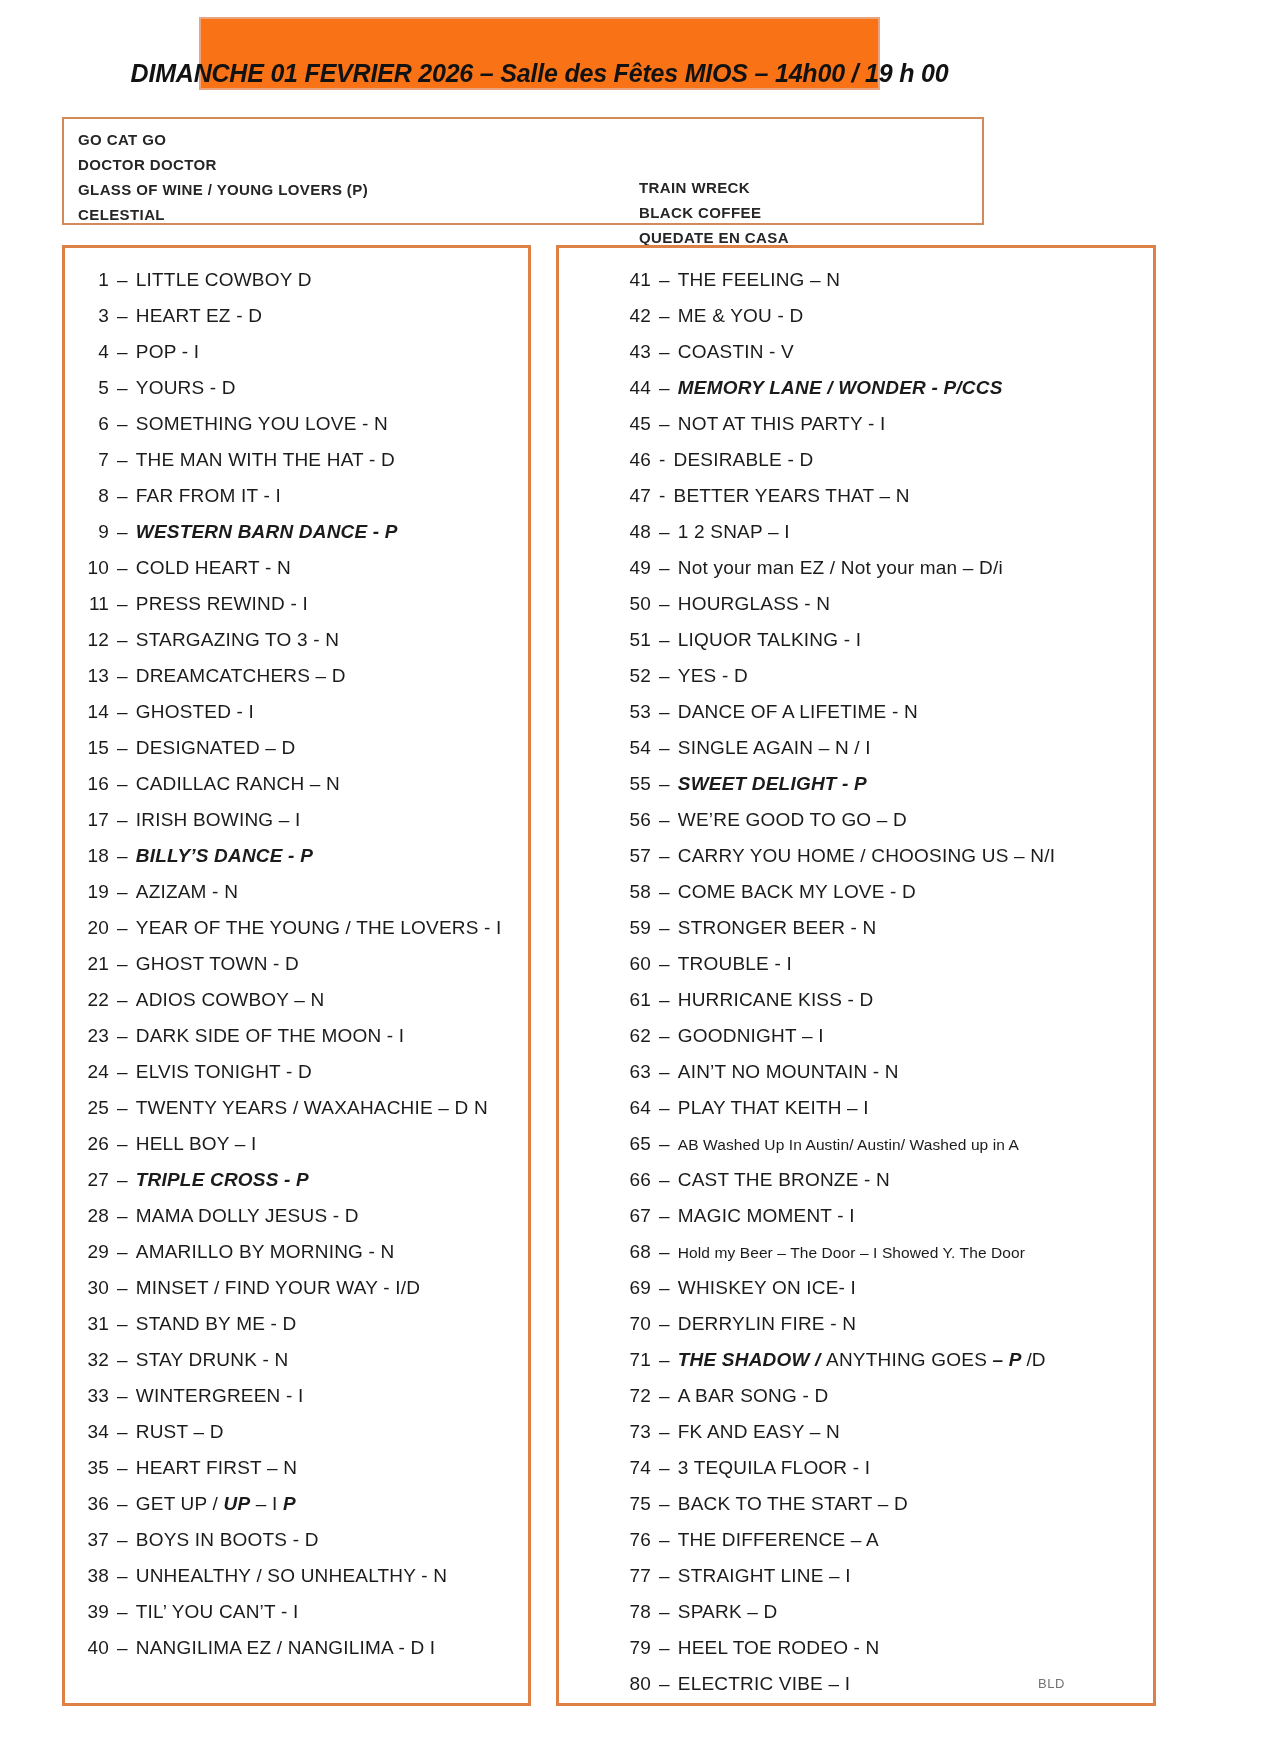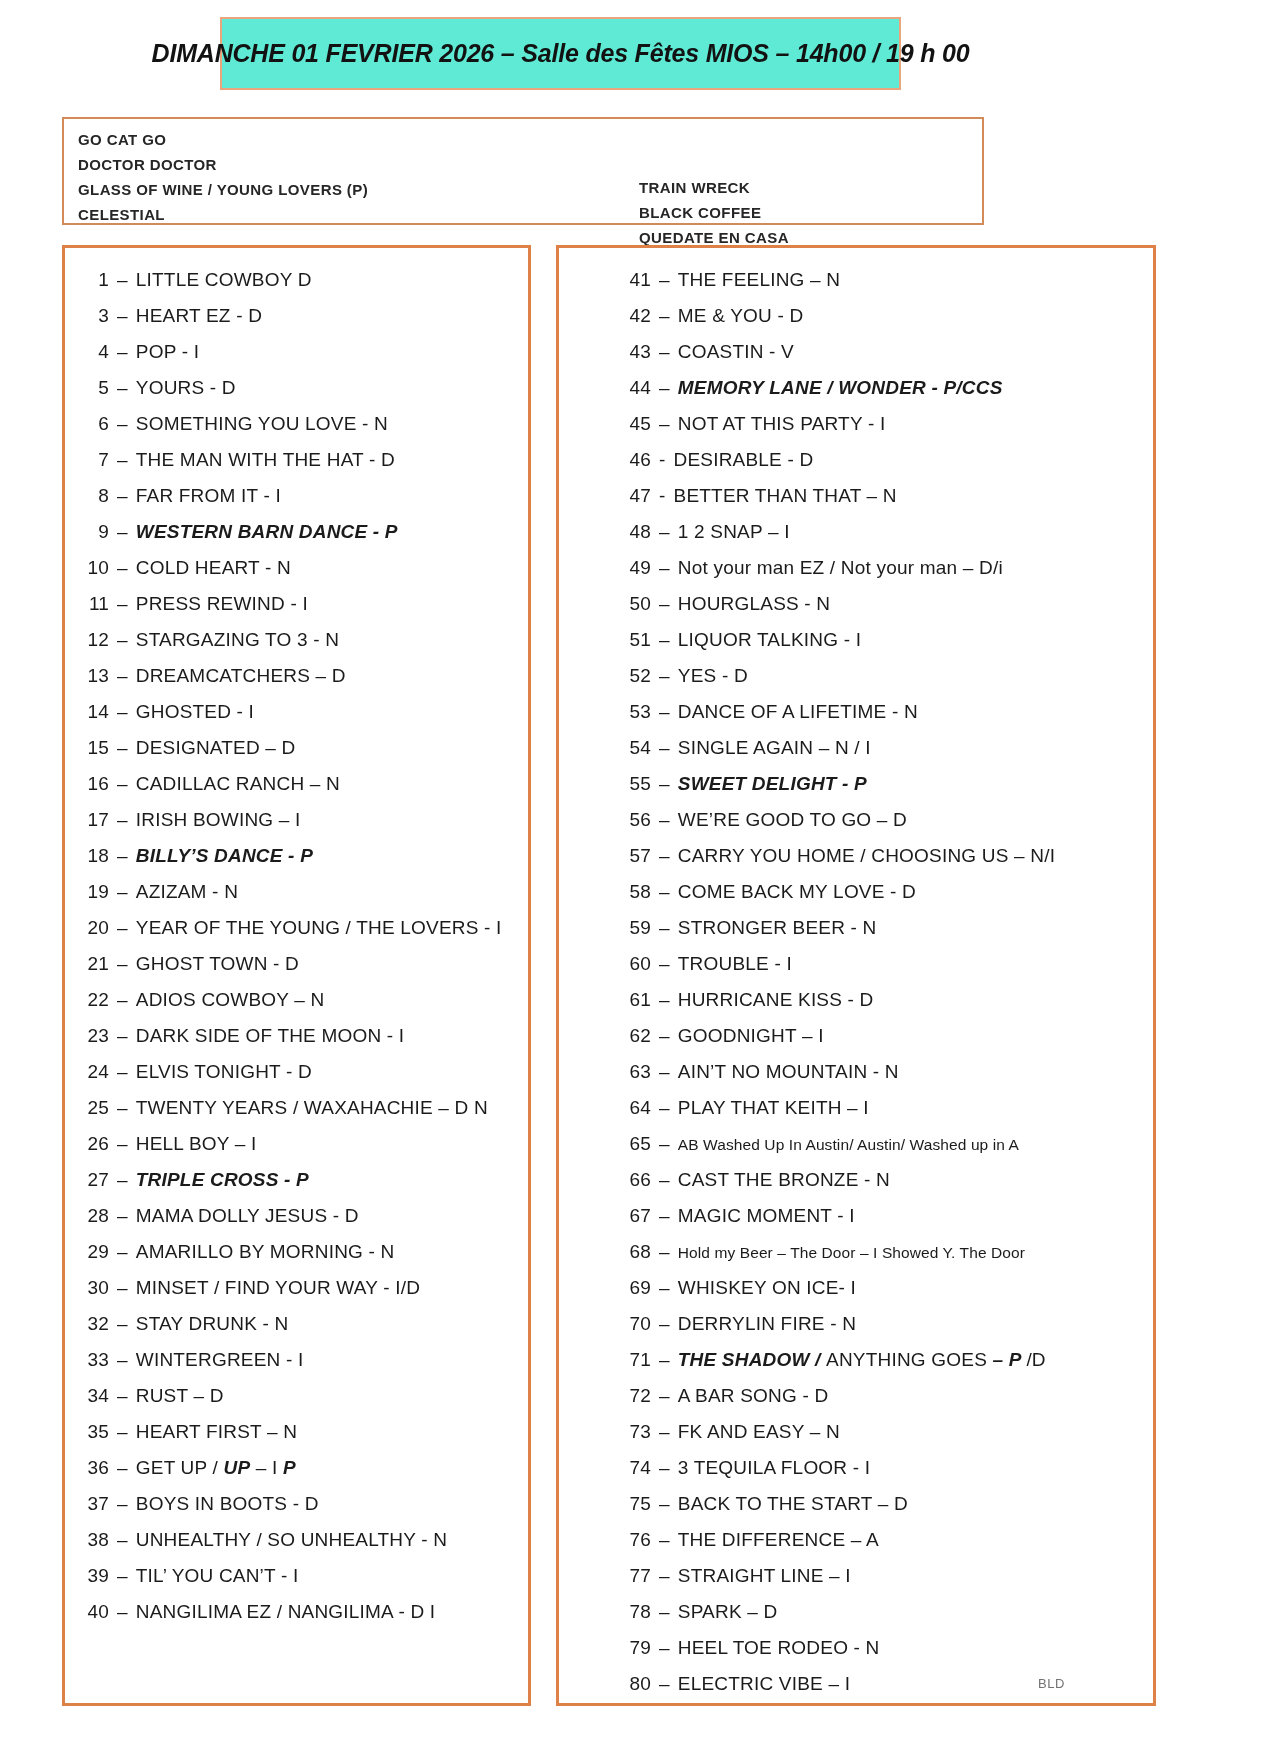--- a/index.html
+++ b/index.html
@@ -1,23 +1,23 @@
 <!DOCTYPE html>
 <html style="--title-border: #eaa47e; --header-border: #d18a58; --list-border: #dd8146;"><head>
 <meta charset="utf-8">
 <style>
   html,body{margin:0;padding:0;background:#ffffff;}
   .page{
     position:relative;width:1284px;height:1752px;background:#ffffff;
     font-family:"Liberation Sans","DejaVu Sans",sans-serif;color:#1c1c1c;overflow:hidden;
   }
   .title-box{
-    position:absolute;left:220px;top:17px;width:677px;height:69px;
+    position:absolute;left:199px;top:17px;width:677px;height:69px;
     border:2px solid var(--title-border,#eaa47e);
-    display:flex;align-items:center;justify-content:center;background:#5eead4;
+    display:flex;align-items:flex-end;justify-content:center;background:#f97316;
   }
   .title-text{
     font-weight:bold;font-style:italic;font-size:25px;letter-spacing:-0.2px;
     white-space:nowrap;color:#121212;
   }
   .header-box{
     position:absolute;left:62px;top:117px;width:922px;height:108px;
     border:2px solid var(--header-border,#d18a58);background:#fff;box-sizing:border-box;
   }
   .hcol{position:absolute;top:8px;}
@@ -84,40 +84,41 @@
       <div class="row"><span class="num">21</span><span class="sep">–</span><span class="txt"><span>GHOST TOWN - D</span></span></div>
       <div class="row"><span class="num">22</span><span class="sep">–</span><span class="txt"><span>ADIOS COWBOY – N</span></span></div>
       <div class="row"><span class="num">23</span><span class="sep">–</span><span class="txt"><span>DARK SIDE OF THE MOON - I</span></span></div>
       <div class="row"><span class="num">24</span><span class="sep">–</span><span class="txt"><span>ELVIS TONIGHT - D</span></span></div>
       <div class="row"><span class="num">25</span><span class="sep">–</span><span class="txt"><span>TWENTY YEARS / WAXAHACHIE – D N</span></span></div>
       <div class="row"><span class="num">26</span><span class="sep">–</span><span class="txt"><span>HELL BOY – I</span></span></div>
       <div class="row"><span class="num">27</span><span class="sep">–</span><span class="txt"><span class="bi">TRIPLE CROSS - P</span></span></div>
       <div class="row"><span class="num">28</span><span class="sep">–</span><span class="txt"><span>MAMA DOLLY JESUS - D</span></span></div>
       <div class="row"><span class="num">29</span><span class="sep">–</span><span class="txt"><span>AMARILLO BY MORNING - N</span></span></div>
       <div class="row"><span class="num">30</span><span class="sep">–</span><span class="txt"><span>MINSET / FIND YOUR WAY  - I/D</span></span></div>
+      <div class="row"><span class="num">31</span><span class="sep">–</span><span class="txt"><span>STAND BY ME - D</span></span></div>
       <div class="row"><span class="num">32</span><span class="sep">–</span><span class="txt"><span>STAY DRUNK - N</span></span></div>
       <div class="row"><span class="num">33</span><span class="sep">–</span><span class="txt"><span>WINTERGREEN - I</span></span></div>
       <div class="row"><span class="num">34</span><span class="sep">–</span><span class="txt"><span>RUST – D</span></span></div>
       <div class="row"><span class="num">35</span><span class="sep">–</span><span class="txt"><span>HEART FIRST – N</span></span></div>
       <div class="row"><span class="num">36</span><span class="sep">–</span><span class="txt"><span>GET UP / </span><span class="bi">UP</span><span> – I </span><span class="bi">P</span></span></div>
       <div class="row"><span class="num">37</span><span class="sep">–</span><span class="txt"><span>BOYS IN BOOTS - D</span></span></div>
       <div class="row"><span class="num">38</span><span class="sep">–</span><span class="txt"><span>UNHEALTHY / SO UNHEALTHY - N</span></span></div>
       <div class="row"><span class="num">39</span><span class="sep">–</span><span class="txt"><span>TIL’ YOU CAN’T - I</span></span></div>
       <div class="row"><span class="num">40</span><span class="sep">–</span><span class="txt"><span>NANGILIMA EZ / NANGILIMA - D I</span></span></div>
     </div>
 
   <div class="list-box" id="col-right">
     <span class="bld">BLD</span>
   <div class="row"><span class="num">41</span><span class="sep">–</span><span class="txt"><span>THE FEELING – N</span></span></div>
       <div class="row"><span class="num">42</span><span class="sep">–</span><span class="txt"><span>ME  &amp; YOU - D</span></span></div>
       <div class="row"><span class="num">43</span><span class="sep">–</span><span class="txt"><span>COASTIN - V</span></span></div>
       <div class="row"><span class="num">44</span><span class="sep">–</span><span class="txt"><span class="bi">MEMORY LANE / WONDER  - P/CCS</span></span></div>
       <div class="row"><span class="num">45</span><span class="sep">–</span><span class="txt"><span>NOT AT THIS PARTY - I</span></span></div>
       <div class="row"><span class="num">46</span><span class="sep">-</span><span class="txt"><span>DESIRABLE - D</span></span></div>
-      <div class="row"><span class="num">47</span><span class="sep">-</span><span class="txt"><span>BETTER THAN THAT – N</span></span></div>
+      <div class="row"><span class="num">47</span><span class="sep">-</span><span class="txt"><span>BETTER YEARS THAT – N</span></span></div>
       <div class="row"><span class="num">48</span><span class="sep">–</span><span class="txt"><span>1 2 SNAP – I</span></span></div>
       <div class="row"><span class="num">49</span><span class="sep">–</span><span class="txt"><span>Not your man EZ / Not your man – D/i</span></span></div>
       <div class="row"><span class="num">50</span><span class="sep">–</span><span class="txt"><span>HOURGLASS - N</span></span></div>
       <div class="row"><span class="num">51</span><span class="sep">–</span><span class="txt"><span>LIQUOR TALKING - I</span></span></div>
       <div class="row"><span class="num">52</span><span class="sep">–</span><span class="txt"><span>YES - D</span></span></div>
       <div class="row"><span class="num">53</span><span class="sep">–</span><span class="txt"><span>DANCE OF A LIFETIME - N</span></span></div>
       <div class="row"><span class="num">54</span><span class="sep">–</span><span class="txt"><span>SINGLE AGAIN – N / I</span></span></div>
       <div class="row"><span class="num">55</span><span class="sep">–</span><span class="txt"><span class="bi">SWEET DELIGHT - P</span></span></div>
       <div class="row"><span class="num">56</span><span class="sep">–</span><span class="txt"><span>WE’RE GOOD TO GO – D</span></span></div>
       <div class="row"><span class="num">57</span><span class="sep">–</span><span class="txt"><span>CARRY YOU HOME / CHOOSING US – N/I</span></span></div>

